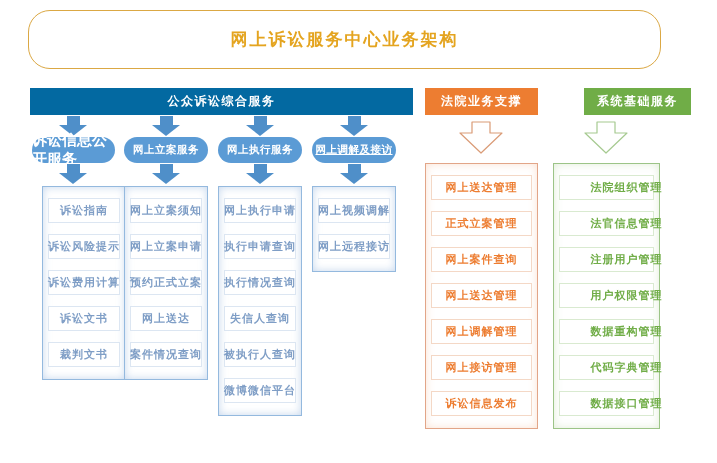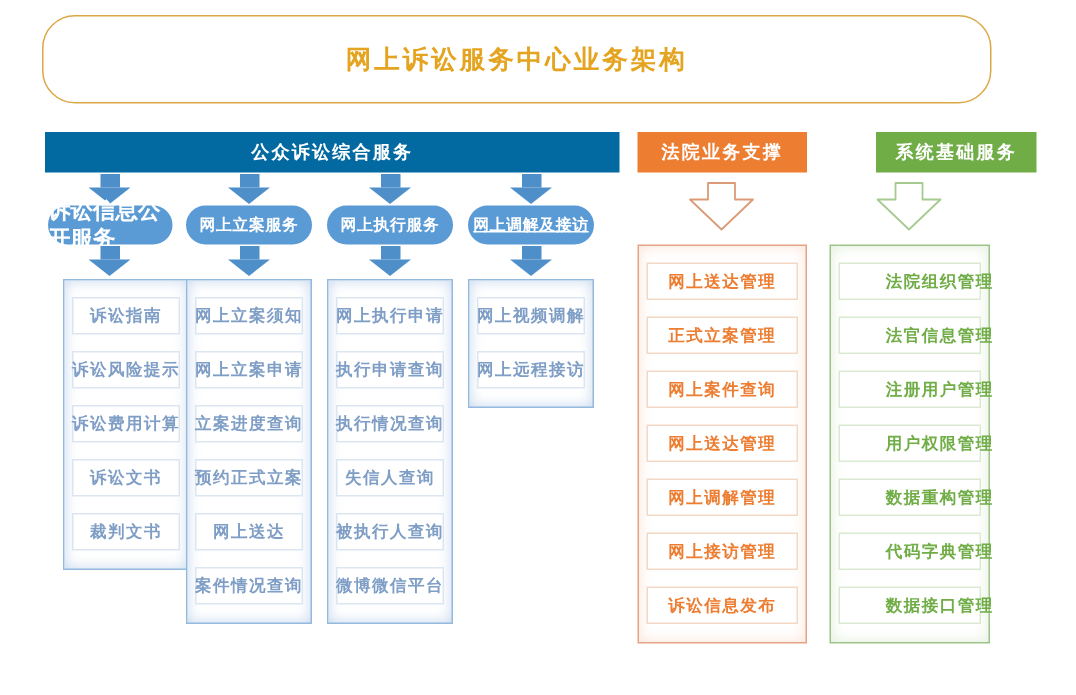--- a/index.html
+++ b/index.html
@@ -125,21 +125,20 @@
     <div class="item">诉讼指南</div>
     <div class="item">诉讼风险提示</div>
     <div class="item">诉讼费用计算</div>
     <div class="item">诉讼文书</div>
     <div class="item">裁判文书</div>
   </div>
 
   <div class="panel panel-blue col2">
     <div class="item">网上立案须知</div>
     <div class="item">网上立案申请</div>
-    <div class="item">立案进度查询</div>
     <div class="item">预约正式立案</div>
     <div class="item">网上送达</div>
     <div class="item">案件情况查询</div>
   </div>
 
   <div class="panel panel-blue col3">
     <div class="item">网上执行申请</div>
     <div class="item">执行申请查询</div>
     <div class="item">执行情况查询</div>
     <div class="item">失信人查询</div>

